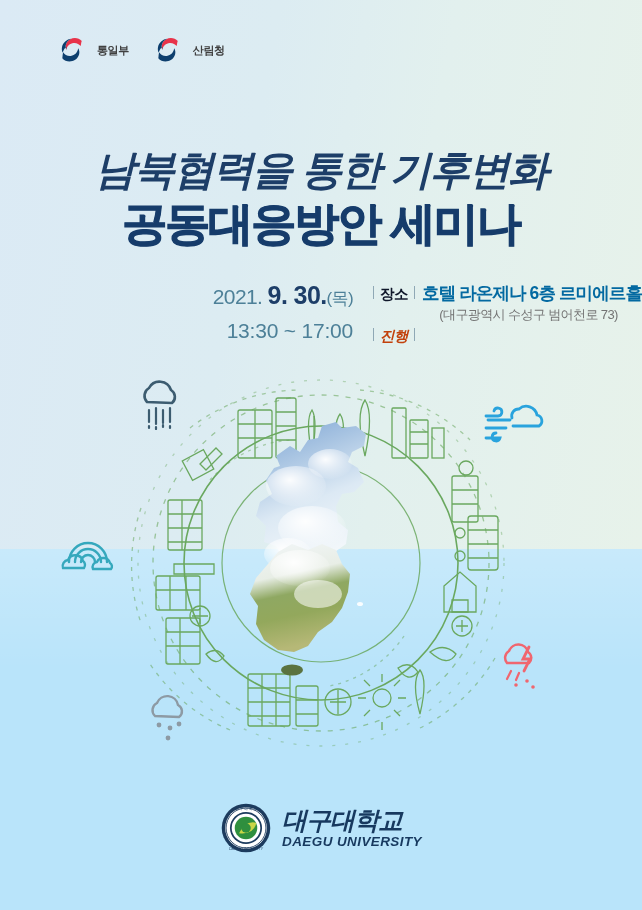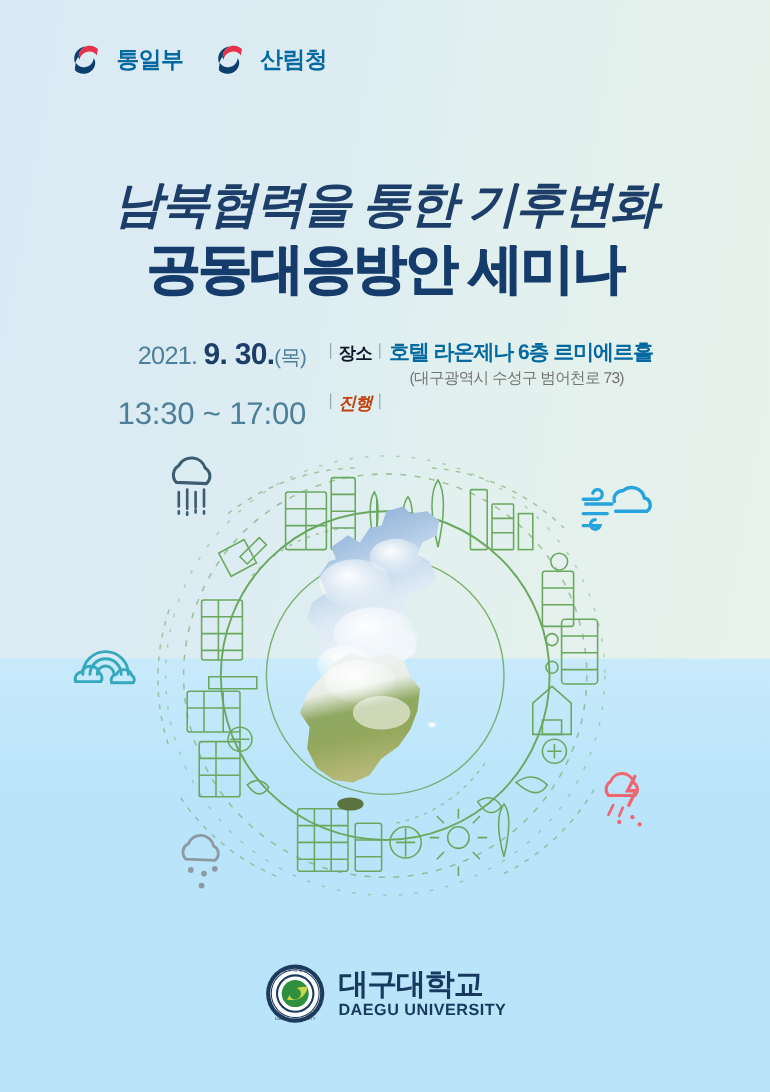--- a/index.html
+++ b/index.html
@@ -55,23 +55,23 @@
     display: flex;
     align-items: center;
     gap: 8px;
   }
   .gov-mark {
     width: 34px;
     height: 34px;
     flex: 0 0 34px;
   }
   .gov-label {
-    font-size: 19px;
-    font-weight: bold;
-    color: #0369a1;
+    font-size: 11px;
+    font-weight: bold;
+    color: #404040;
     letter-spacing: -0.4px;
     white-space: nowrap;
   }
 
   
   .title-block {
     position: absolute;
     left: 0;
     top: 148px;
     width: 642px;
@@ -97,21 +97,21 @@
     -webkit-text-stroke: 1.1px #163c6b;
   }
 
   
   .info-row {
     position: absolute;
     left: 0;
     top: 279px;
     width: 642px;
     display: flex;
-    justify-content: center;
+    justify-content: flex-end;
     align-items: flex-start;
     gap: 0px;
   }
   .info-when {
     text-align: right;
     padding-right: 16px;
     color: #3f6f86;
   }
   .when-date {
     font-size: 21px;
@@ -123,26 +123,26 @@
   .when-date .big {
     font-size: 25px;
     font-weight: bold;
     color: #1d3e68;
   }
   .when-date .dow {
     font-size: 17px;
     color: #4d8098;
   }
   .when-time {
-    font-size: 26px;
+    font-size: 21px;
     letter-spacing: -0.2px;
     color: #4d8098;
     white-space: nowrap;
     line-height: 1.3;
-    margin-top: 17px;
+    margin-top: 6px;
   }
 
   .info-where {
     border-left: 0px;
     padding-left: 4px;
     padding-top: 2px;
   }
   .where-line {
     display: flex;
     align-items: baseline;
@@ -205,20 +205,21 @@
   
   .footer-logo {
     position: absolute;
     left: 0;
     top: 802px;
     width: 642px;
     display: flex;
     justify-content: center;
     align-items: center;
     gap: 10px;
+    font-style: italic;
   }
   .seal { width: 52px; height: 52px; flex: 0 0 52px; }
   .uni-names { line-height: 1.06; }
   .uni-ko {
     font-size: 25px;
     font-weight: bold;
     color: #17395f;
     letter-spacing: -1px;
   }
   .uni-en {

